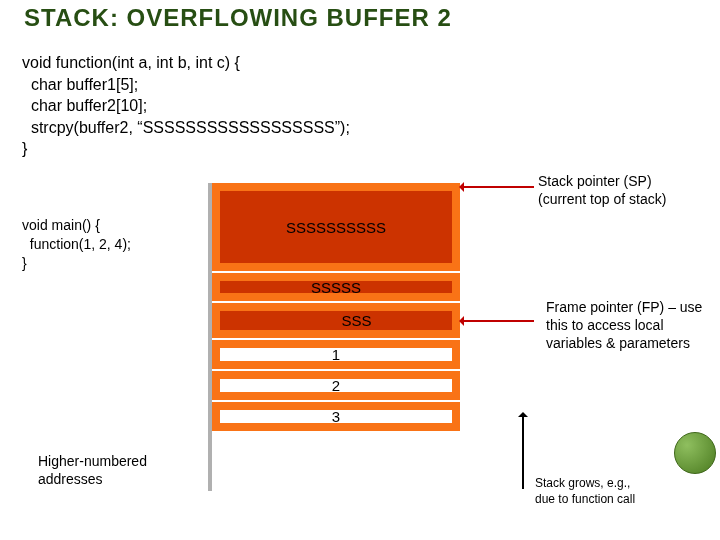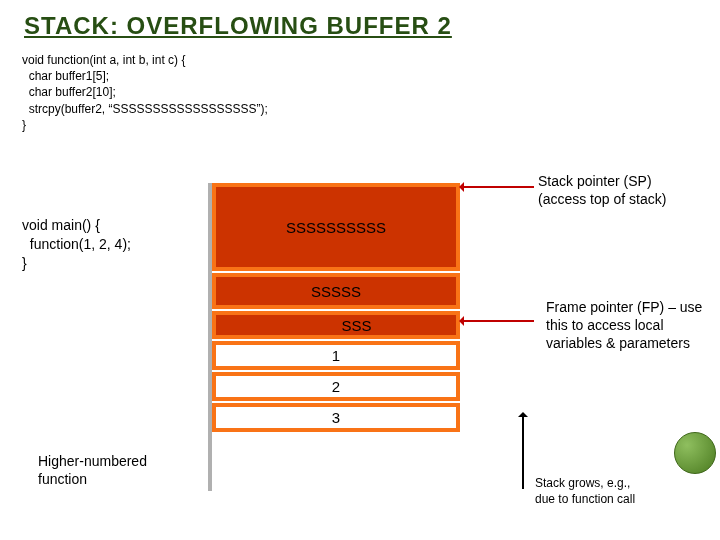--- a/index.html
+++ b/index.html
@@ -9,61 +9,60 @@
     background: #fff;
     font-family: Arial, Helvetica, sans-serif;
     position: relative;
     overflow: hidden;
   }
   .title {
     color: #274e13;
     font-size: 24px;
     font-weight: bold;
     letter-spacing: 1px;
-    padding: 12px 0 0 24px;
+    padding: 4px 0 0 24px;
     font-variant: small-caps;
-    text-decoration: underline;
   }
   .code {
     position: absolute;
     top: 52px;
     left: 22px;
-    font-size: 12px;
+    font-size: 16px;
     font-family: Arial, Helvetica, sans-serif;
     line-height: 1.35;
     white-space: pre;
   }
   .code2 {
     position: absolute;
     top: 216px;
     left: 22px;
     font-size: 14px;
     line-height: 1.35;
     white-space: pre;
   }
   .stack {
     position: absolute;
     left: 212px;
     top: 183px;
     width: 248px;
   }
   .cell {
-    border: 4px solid #f97316;
+    border: 8px solid #f97316;
     background: #cc3300;
     color: #000;
     text-align: center;
     font-size: 15px;
     display: flex;
     align-items: center;
     justify-content: center;
   }
   .cell + .cell { margin-top: 2px; }
   .cell-tall { height: 88px; }
-  .cell-med { height: 36px; }
-  .cell-sm { height: 28px; padding-left: 41px; }
+  .cell-med { height: 28px; }
+  .cell-sm { height: 35px; padding-left: 41px; }
   .cell-xs { height: 29px; }
   .cell-plain { background: #fff; }
 
   .shade {
     position: absolute;
     top: 183px;
     left: 208px;
     width: 4px;
     height: 308px;
     background: #b0b0b0;
@@ -162,20 +161,20 @@
   <div class="cell cell-xs cell-plain">1</div>
   <div class="cell cell-xs cell-plain">2</div>
   <div class="cell cell-xs cell-plain">3</div>
 </div>
 
 <div class="arrow-h" style="left:462px; top:186px; width:72px;"></div>
 <div class="arrow-h" style="left:462px; top:320px; width:72px;"></div>
 <div class="arrow-v" style="left:522px; top:415px; height:74px;"></div>
 
 <div class="label-sp" style="white-space:pre-line">Stack pointer (SP)
-(access top of stack)</div>
+(current top of stack)</div>
 <div class="label-fp">Frame pointer (FP) – use this to access local variables &amp; parameters</div>
 <div class="label-grow" style="white-space:pre-line">Stack grows, e.g.,
 due to function call</div>
 <div class="label-high" style="white-space:pre-line">Higher-numbered
-function</div>
+addresses</div>
 
 <div class="circle"></div>
 
 </body></html>

